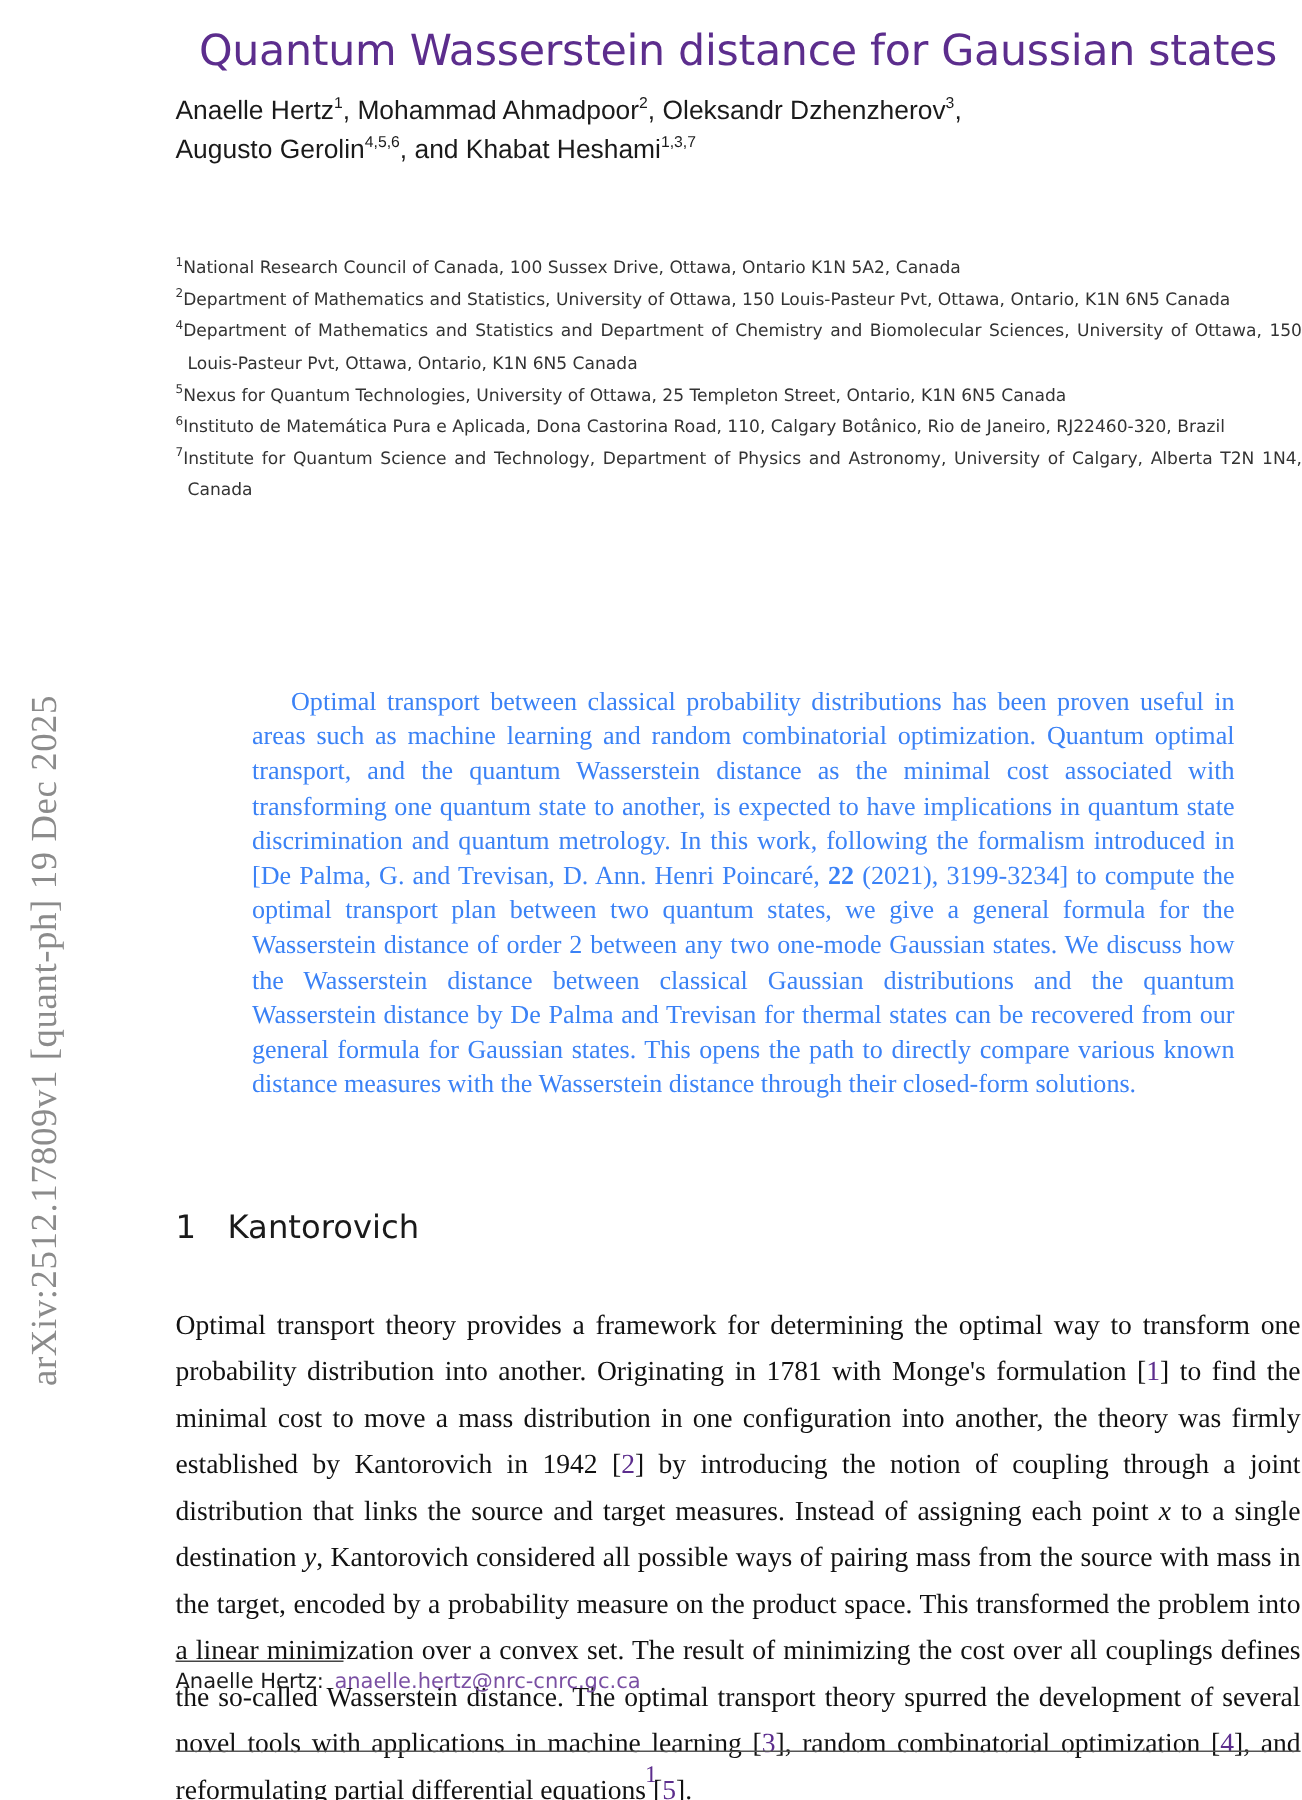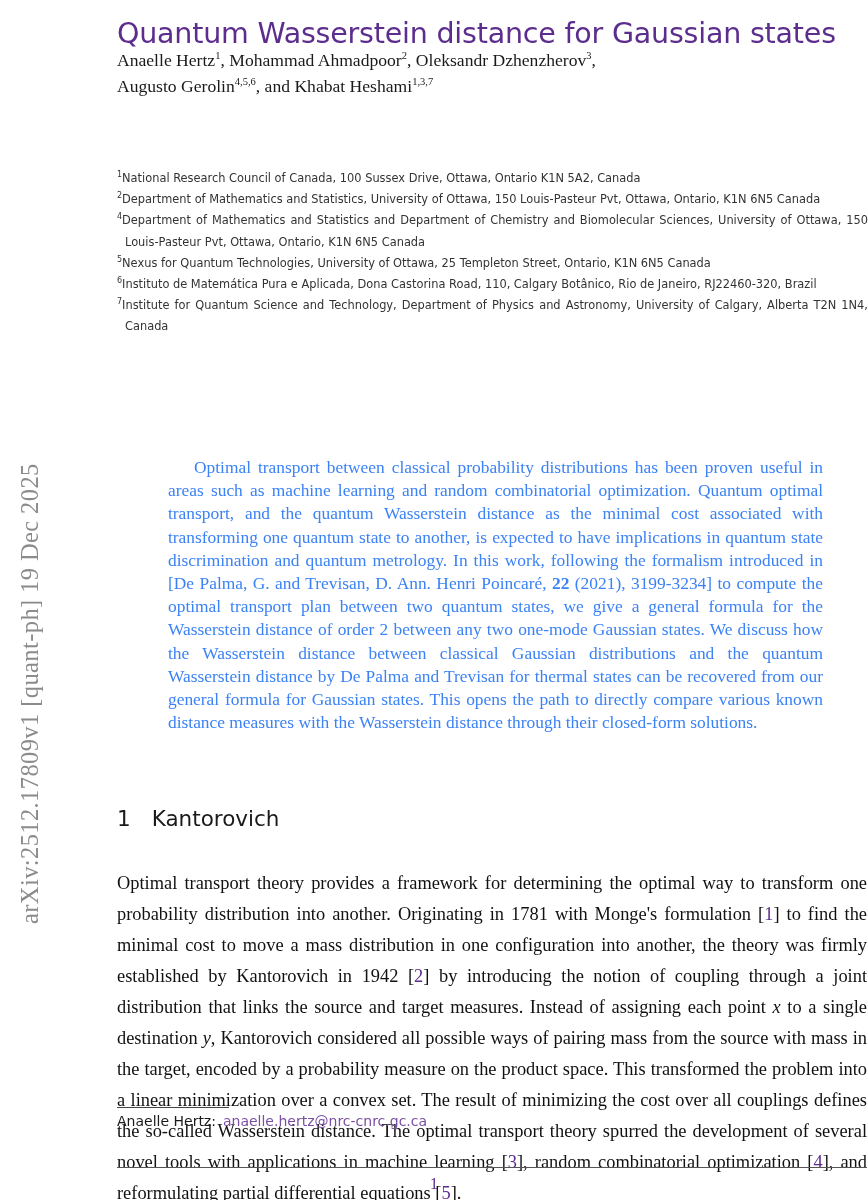--- a/index.html
+++ b/index.html
@@ -52,28 +52,29 @@
     position: absolute;
     left: 117px;
     top: -2px;
     width: 750px;
     font-family: "DejaVu Sans", sans-serif;
     font-size: 28.5px;
     font-weight: 400;
     color: #5c2d8d;
     letter-spacing: -0.2px;
     white-space: nowrap;
+    text-align: center;
   }
 
   .authors {
     position: absolute;
     left: 117px;
-    top: 48px;
+    top: 61px;
     width: 740px;
-    font-family: Liberation Serif, serif;
+    font-family: Liberation Sans, sans-serif;
     font-size: 17.6px;
     line-height: 25.5px;
     color: #1a1a1a;
   }
   .authors sup {
     font-size: 10.5px;
     vertical-align: super;
     line-height: 0;
   }
 

